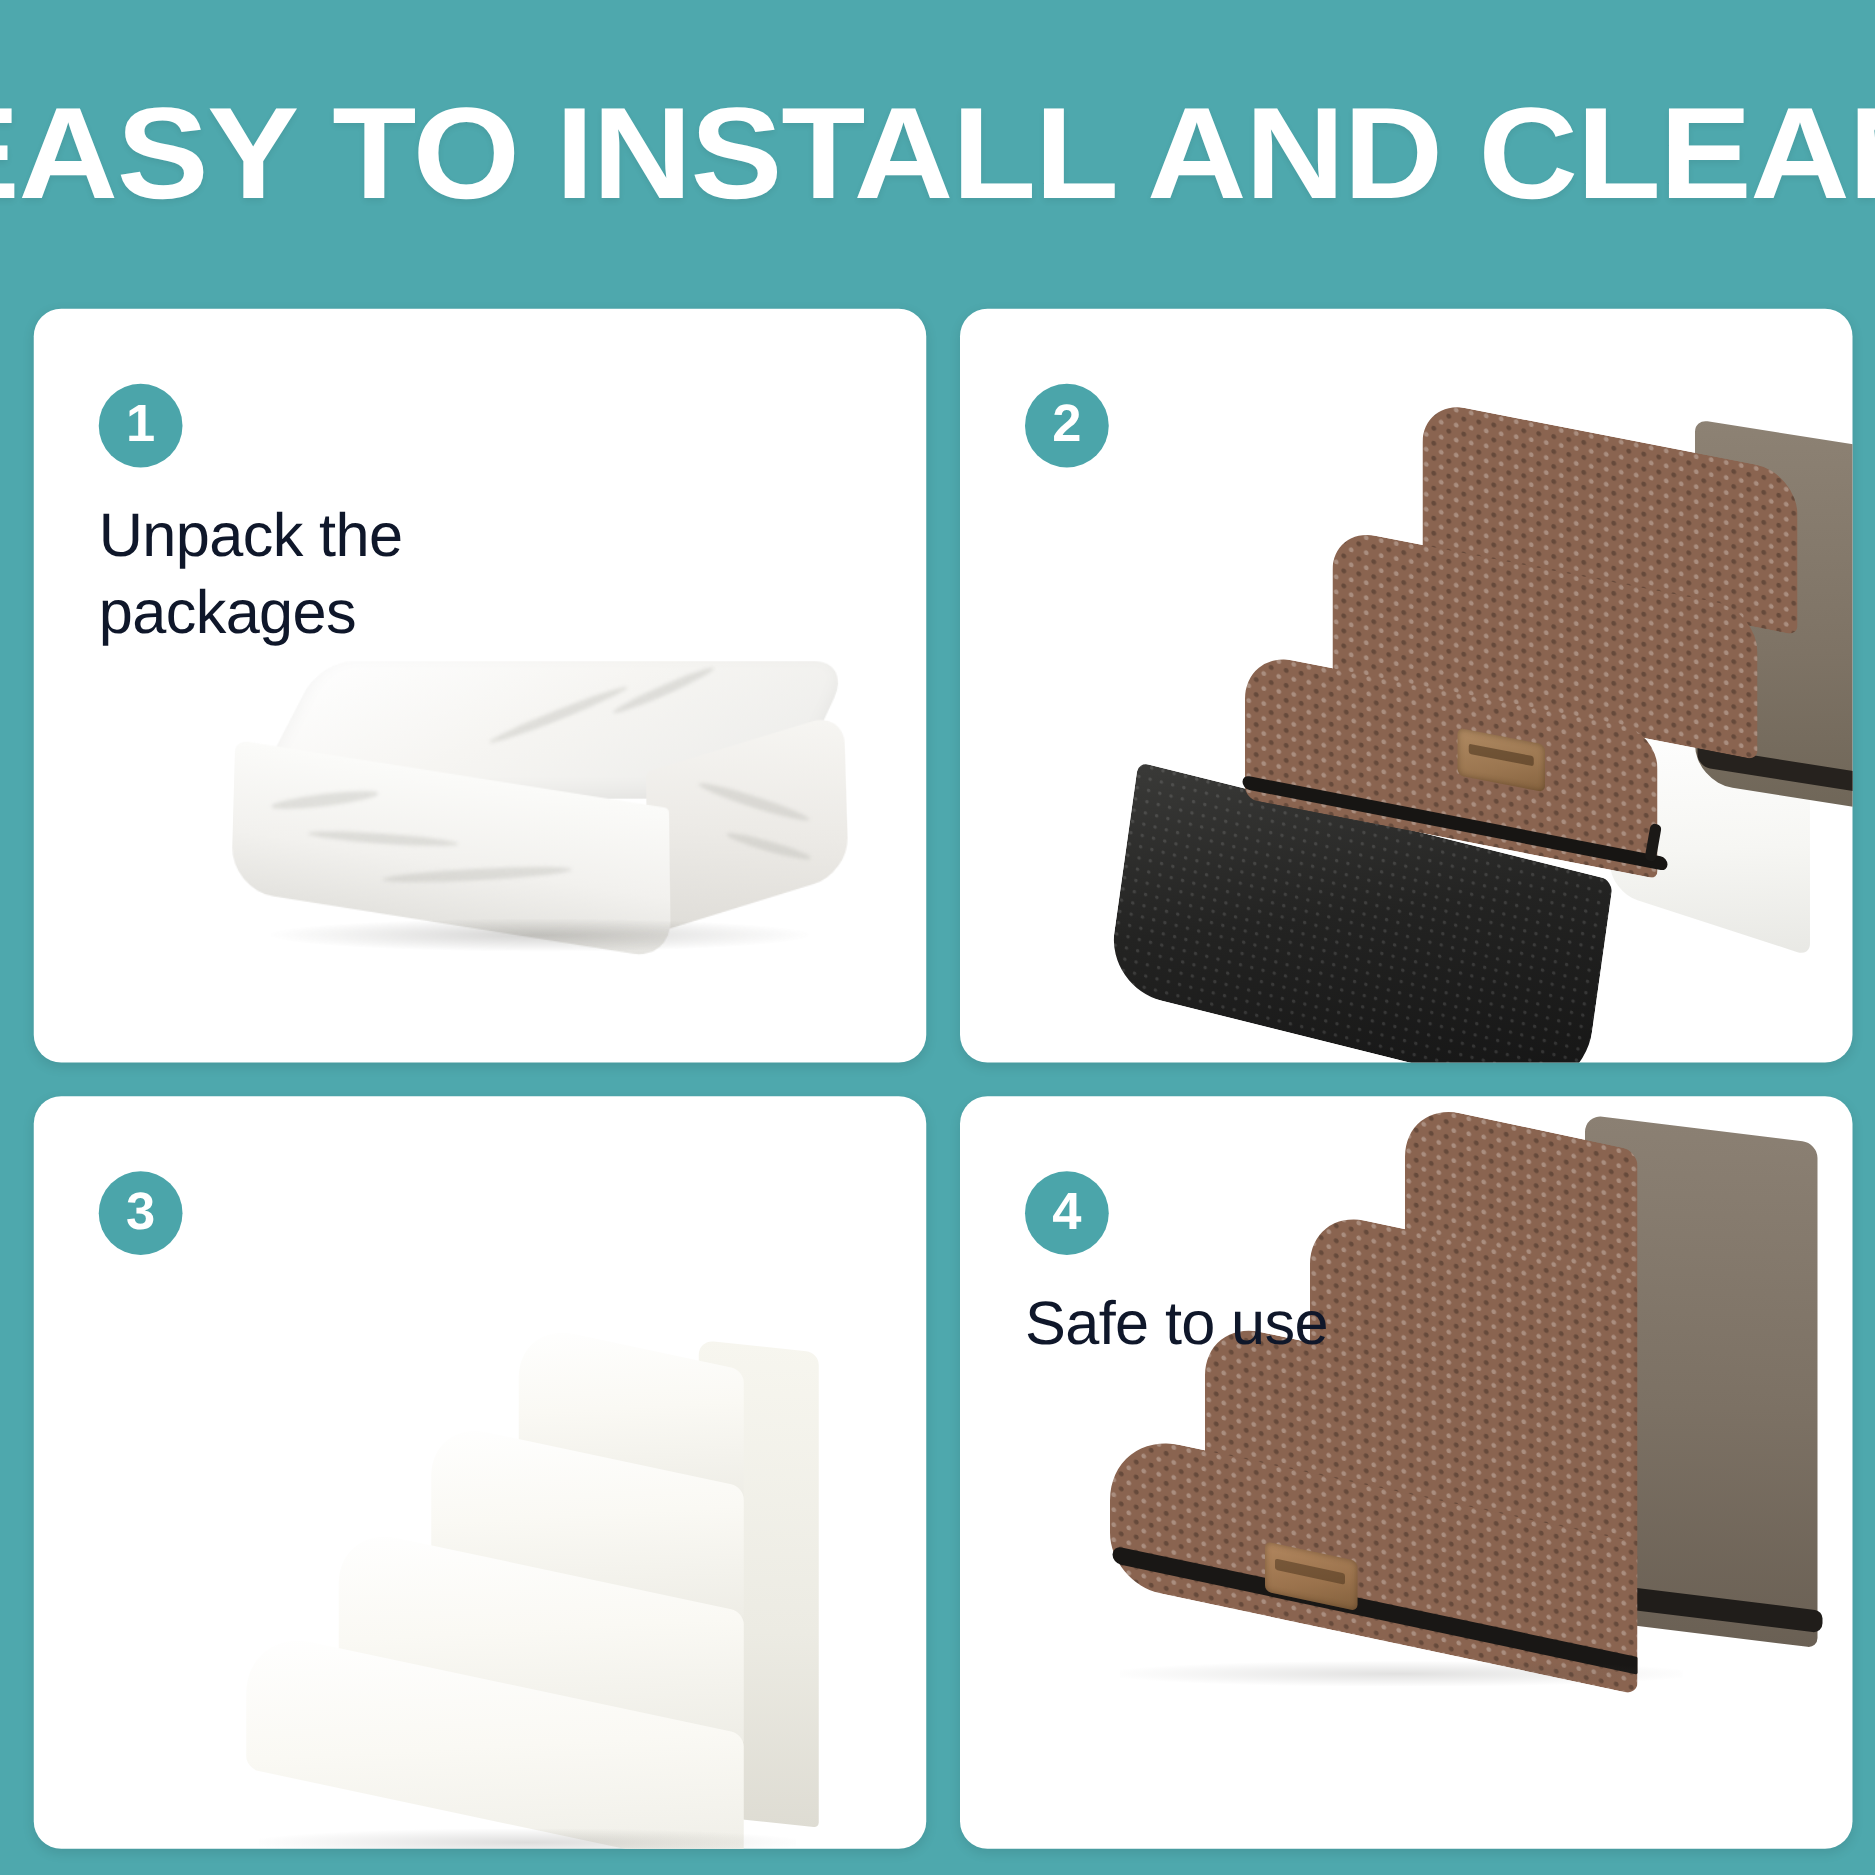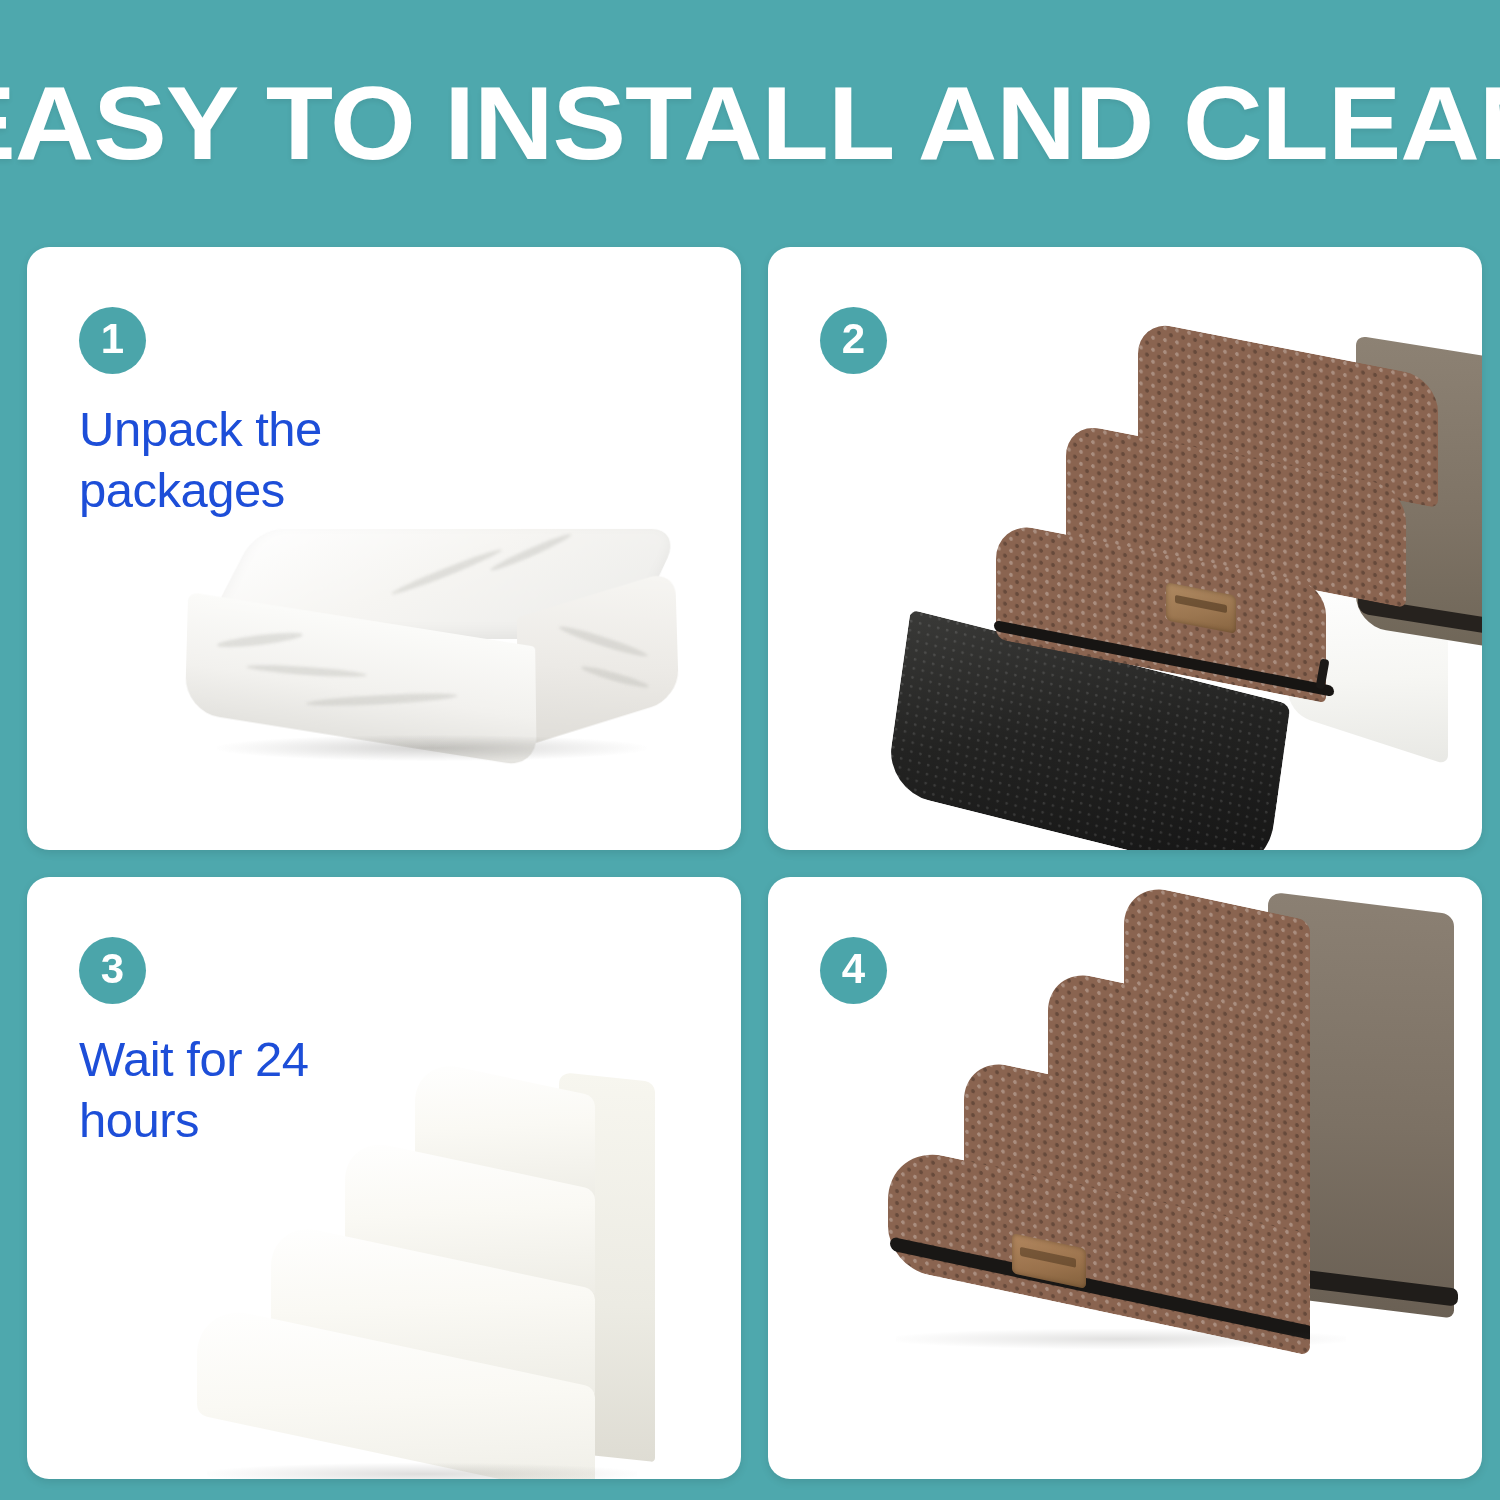--- a/index.html
+++ b/index.html
@@ -58,21 +58,21 @@
     font-weight:bold;
     line-height:1;
     padding-bottom:3px;
   }
 
   
   .caption{
     position:absolute;
     left:52px; top:152px;
     width:330px;
-    color:#1d4ed8;
+    color:#0f172a;
     font-size:49px;
     line-height:61px;
     font-weight:normal;
     letter-spacing:-0.5px;
   }
 
   
   .photo{
     position:absolute;
     inset:0;
@@ -288,33 +288,33 @@
         <div class="foam c3-side"></div>
         <div class="foam c3-t1"></div>
         <div class="foam c3-t2"></div>
         <div class="foam c3-t3"></div>
         <div class="foam c3-t4"></div>
       </div>
       <div class="c3-shadow"></div>
     </div>
 
     <div class="badge">3</div>
-    <div class="caption">Wait for 24 hours</div>
   </div>
 
   <div class="card">
     <div class="photo">
       <div class="c4">
         <div class="c4-side"></div>
         <div class="c4-base"></div>
         <div class="c4-step c4-p1 fabric"></div>
         <div class="c4-step c4-p2 fabric"></div>
         <div class="c4-step c4-p3 fabric"></div>
         <div class="c4-step c4-p4 fabric"></div>
         <div class="c4-bottom"></div>
         <div class="c4-tag"></div>
       </div>
       <div class="c4-shadow"></div>
     </div>
     <div class="badge">4</div>
+    <div class="caption">Safe to use</div>
   </div>
 
 </div>
 
 </body></html>

